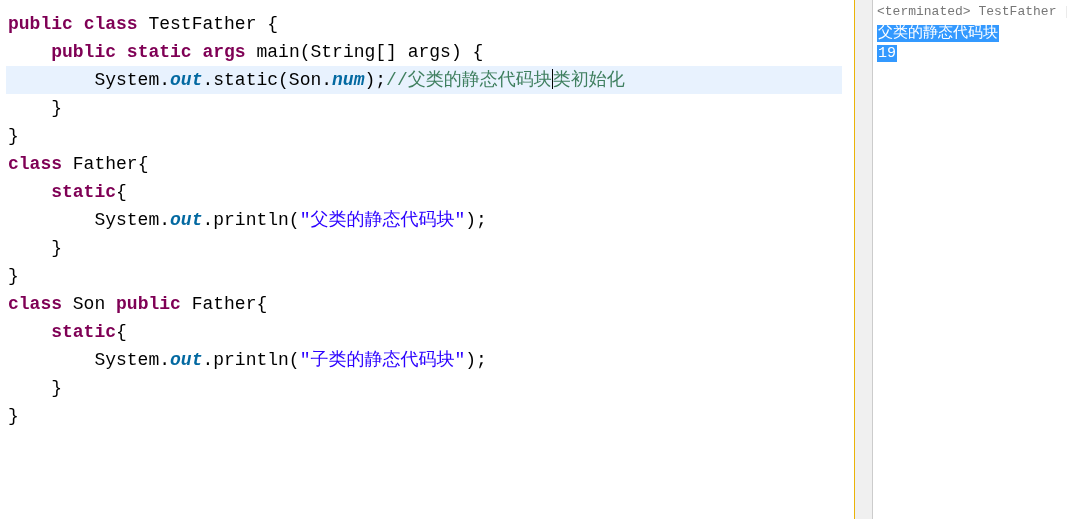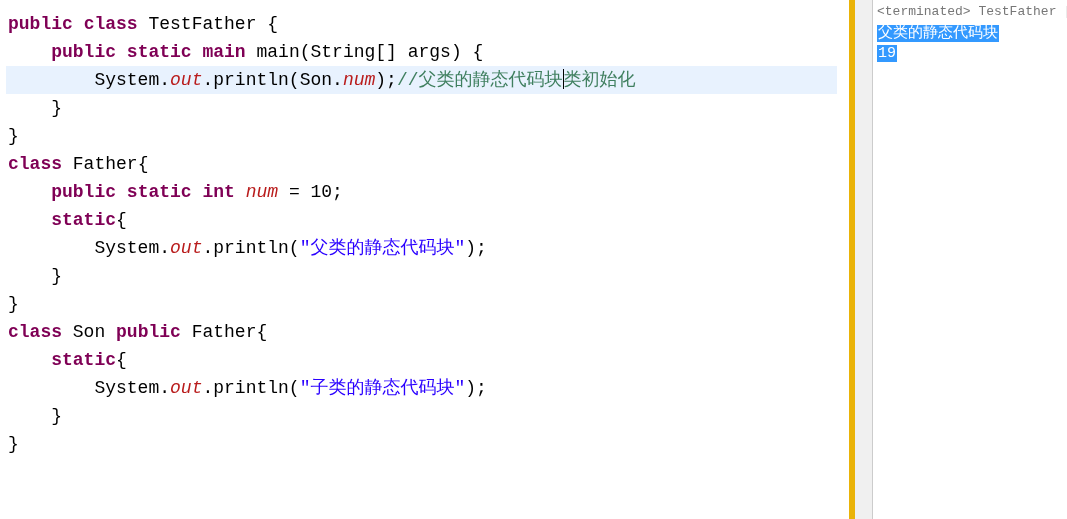--- a/index.html
+++ b/index.html
@@ -9,21 +9,21 @@
     background: #ffffff;
     display: flex;
     width: 1067px;
     height: 519px;
     overflow: hidden;
   }
   .editor-pane {
     flex: 0 0 855px;
     padding: 10px 12px 0 6px;
     background: #fff;
-    border-right: 6px solid #eab308;
+    border-right: 1px solid #eab308;
     line-height: 28px;
     position: relative;
   }
   .divider {
     flex: 0 0 18px;
     background: #f0f0f0;
     border-right: 1px solid #ccc;
   }
   .console-pane {
     flex: 1;
@@ -48,45 +48,44 @@
     padding: 0 1px;
   }
   .code-line {
     white-space: pre;
     padding-left: 2px;
   }
   .hl {
     background: #e8f2fe;
   }
   .kw { color: #7f0055; font-weight: bold; }
-  .field { color: #b91c1c; font-style: italic; }
+  .field { color: #0369a1; font-style: italic; font-weight: bold; }
   .str { color: #2a00ff; }
   .cmt { color: #3f7f5f; }
   .plain { color: #000; }
   .cursor {
     display: inline-block;
     width: 1px;
     height: 20px;
     background: #000;
     vertical-align: middle;
     position: relative;
     top: -1px;
   }
 </style>
 </head>
 <body>
 
 <div class="editor-pane">
   <div class="code-line"><span class="kw">public</span><span class="plain"> </span><span class="kw">class</span><span class="plain"> TestFather {</span></div>
-  <div class="code-line"><span class="plain">    </span><span class="kw">public</span><span class="plain"> </span><span class="kw">static</span><span class="plain"> </span><span class="kw">main</span><span class="plain"> main(String[] args) {</span></div>
-  <div class="code-line hl"><span class="plain">        System.</span><span class="field">out</span><span class="plain">.println(Son.</span><span class="field">num</span><span class="plain">);</span><span class="cmt">//</span><span class="cmt">父类的静态代码块</span><span class="cursor"></span><span class="cmt">类初始化</span></div>
+  <div class="code-line"><span class="plain">    </span><span class="kw">public</span><span class="plain"> </span><span class="kw">static</span><span class="plain"> </span><span class="kw">args</span><span class="plain"> main(String[] args) {</span></div>
+  <div class="code-line hl"><span class="plain">        System.</span><span class="field">out</span><span class="plain">.static(Son.</span><span class="field">num</span><span class="plain">);</span><span class="cmt">//</span><span class="cmt">父类的静态代码块</span><span class="cursor"></span><span class="cmt">类初始化</span></div>
   <div class="code-line"><span class="plain">    }</span></div>
   <div class="code-line"><span class="plain">}</span></div>
   <div class="code-line"><span class="kw">class</span><span class="plain"> Father{</span></div>
-  <div class="code-line"><span class="plain">    </span><span class="kw">public</span><span class="plain"> </span><span class="kw">static</span><span class="plain"> </span><span class="kw">int</span><span class="plain"> </span><span class="field">num</span><span class="plain"> = 10;</span></div>
   <div class="code-line"><span class="plain">    </span><span class="kw">static</span><span class="plain">{</span></div>
   <div class="code-line"><span class="plain">        System.</span><span class="field">out</span><span class="plain">.println(</span><span class="str">"父类的静态代码块"</span><span class="plain">);</span></div>
   <div class="code-line"><span class="plain">    }</span></div>
   <div class="code-line"><span class="plain">}</span></div>
   <div class="code-line"><span class="kw">class</span><span class="plain"> Son </span><span class="kw">public</span><span class="plain"> Father{</span></div>
   <div class="code-line"><span class="plain">    </span><span class="kw">static</span><span class="plain">{</span></div>
   <div class="code-line"><span class="plain">        System.</span><span class="field">out</span><span class="plain">.println(</span><span class="str">"子类的静态代码块"</span><span class="plain">);</span></div>
   <div class="code-line"><span class="plain">    }</span></div>
   <div class="code-line"><span class="plain">}</span></div>
 </div>

